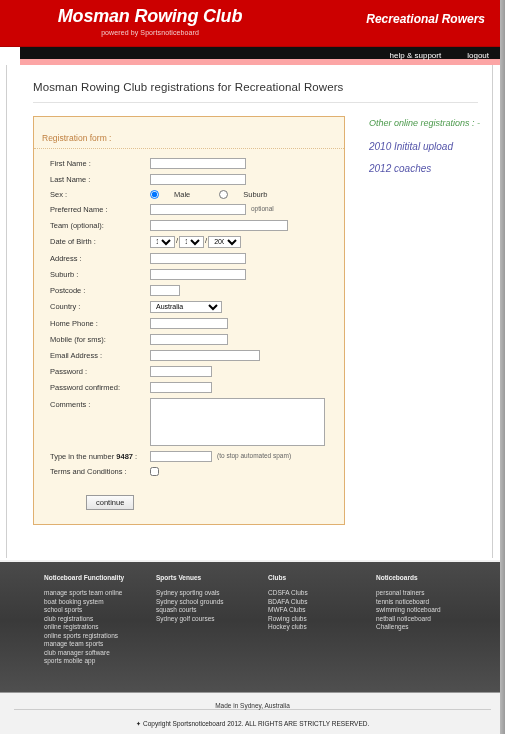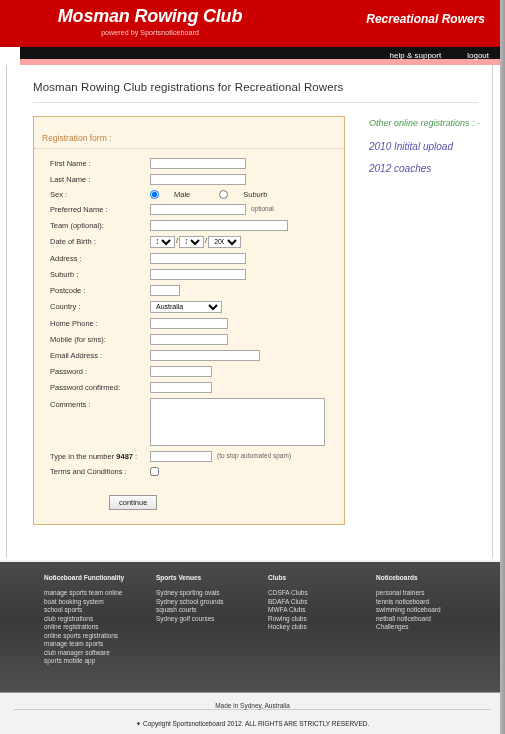--- a/index.html
+++ b/index.html
@@ -183,21 +183,21 @@
   .slash { font-size: 7.5px; color: #333; margin: 0 1px; }
 
   .radio-row { display: flex; align-items: center; gap: 15px; }
   input[type=radio], input[type=checkbox] {
     width: 9px; height: 9px; margin: 0; vertical-align: middle;
   }
   .radio-lbl { font-size: 7.5px; color: #333; margin-right: 14px; }
   .hint { font-size: 6.5px; color: #666666; margin-left: 5px; }
   .strongnum { font-weight: bold; color: #222; }
 
-  .btn-row { padding-left: 75px; padding-top: 12px; }
+  .btn-row { padding-left: 52px; padding-top: 12px; }
   button.continue {
     font-size: 7.5px;
     font-family: "Liberation Sans", sans-serif;
     padding: 2px 9px;
     background: linear-gradient(#fbfbfb, #e6e6e6);
     border: 1px solid #9a9a9a;
     color: #222;
     cursor: pointer;
   }
 

